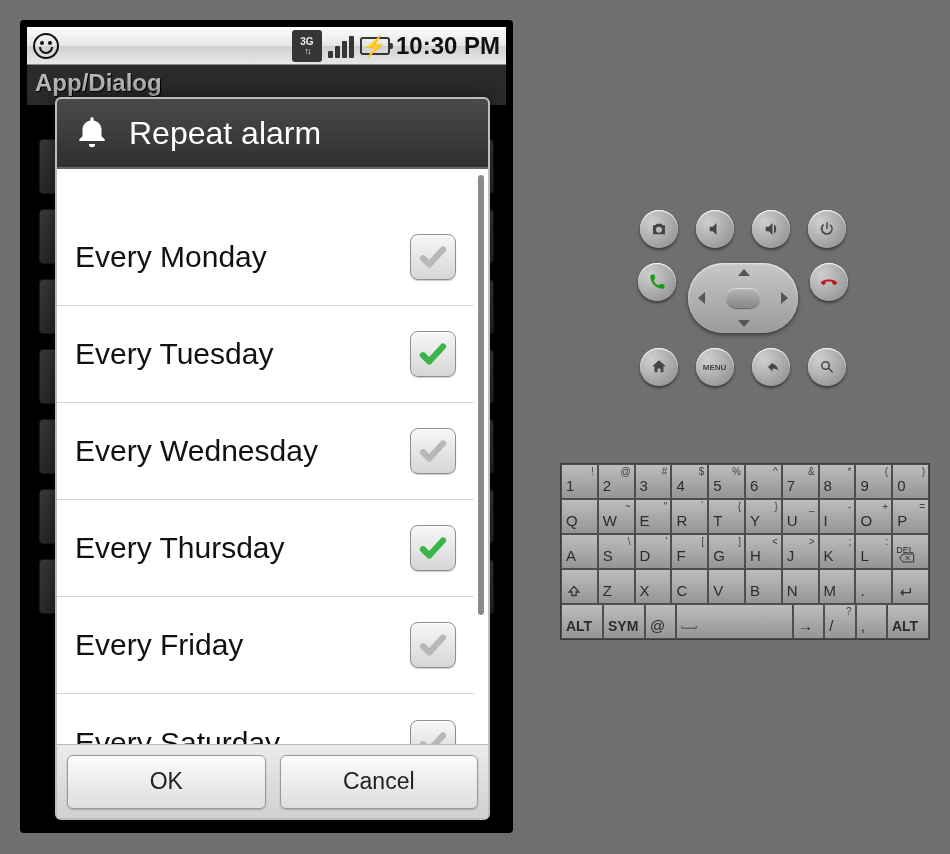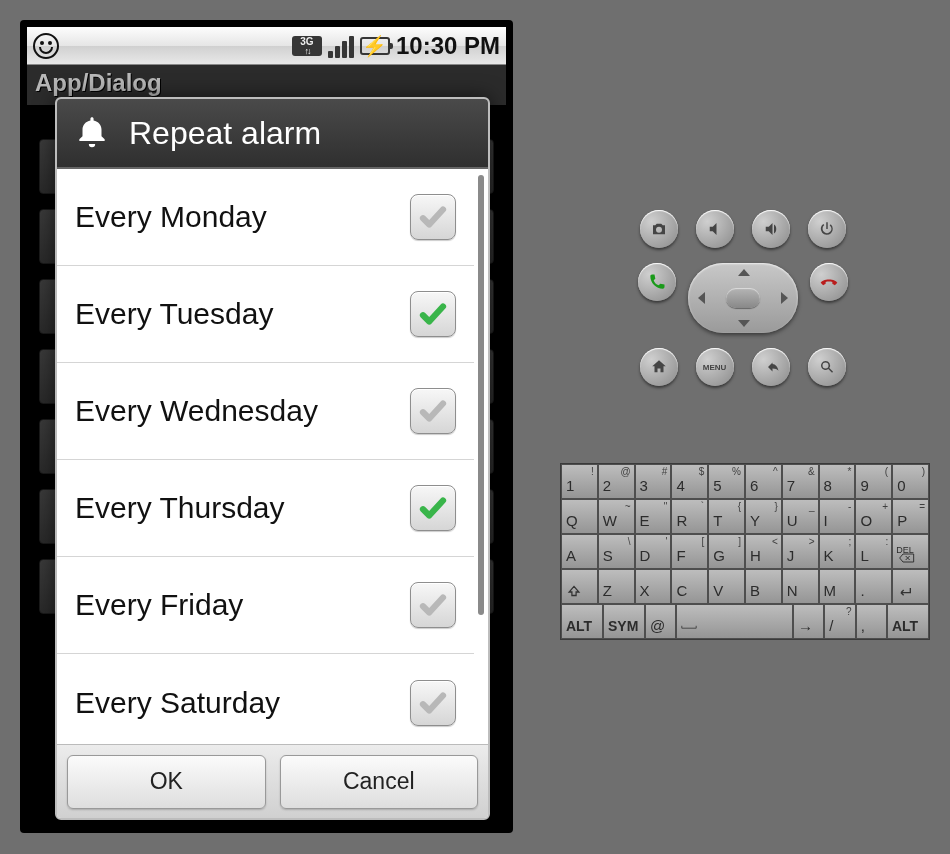--- a/index.html
+++ b/index.html
@@ -49,21 +49,21 @@
   }
   .smiley::before, .smiley::after{
     content:"";position:absolute;width:4px;height:4px;background:#111;border-radius:50%;top:6px;
   }
   .smiley::before{left:5px;}
   .smiley::after{right:5px;}
   .smiley .mouth{
     position:absolute;width:14px;height:7px;border:2.5px solid #111;border-top:none;border-radius:0 0 14px 14px;bottom:3px;left:4px;
   }
   .ic3g{
-    width:30px;height:20px;background:#363636;color:#eee;font-size:10px;font-weight:bold;
+    width:30px;height:32px;background:#363636;color:#eee;font-size:10px;font-weight:bold;
     display:flex;flex-direction:column;align-items:center;justify-content:center;border-radius:3px;line-height:1;padding-top:1px;
   }
   .ic3g .arrows{font-size:9px;letter-spacing:-2px;}
   .signal{display:flex;align-items:flex-end;gap:2px;height:24px;}
   .signal span{width:5px;background:#363636;border-radius:1px;}
   .signal span:nth-child(1){height:7px;}
   .signal span:nth-child(2){height:12px;}
   .signal span:nth-child(3){height:17px;}
   .signal span:nth-child(4){height:22px;}
   .batt{
@@ -86,21 +86,21 @@
     position:absolute;left:28px;right:16px;top:70px;bottom:6px;
     background:#fff;border:2px solid #bdbdbd;border-radius:6px;overflow:hidden;
     box-shadow:0 0 20px rgba(0,0,0,.6);display:flex;flex-direction:column;
   }
   .dialog-header{
     background:linear-gradient(#4a4a4a,#2f2f2f);height:70px;display:flex;align-items:center;gap:18px;padding:0 16px;border-bottom:2px solid #666;
   }
   .bell{width:38px;height:38px;}
   .dialog-title{color:#fff;font-size:32px;}
   .list{flex:1;overflow:hidden;position:relative;}
-  .list-inner{position:absolute;inset:0;right:14px;}
+  .list-inner{position:absolute;inset:0;right:14px;margin-top:40px;}
   .row{
     height:97px;display:flex;align-items:center;justify-content:space-between;padding:0 18px;border-bottom:1px solid #d5d5d5;
   }
   .row:last-child{border-bottom:none;gap:32px;}
   .row-label{font-size:30px;color:#111;}
   .chk{
     width:46px;height:46px;border:1px solid #8e8e8e;border-radius:8px;
     background:linear-gradient(#f7f7f7,#d6d6d6);display:flex;align-items:center;justify-content:center;
     box-shadow:inset 0 1px 0 #fff,0 1px 1px rgba(0,0,0,.2);
   }

